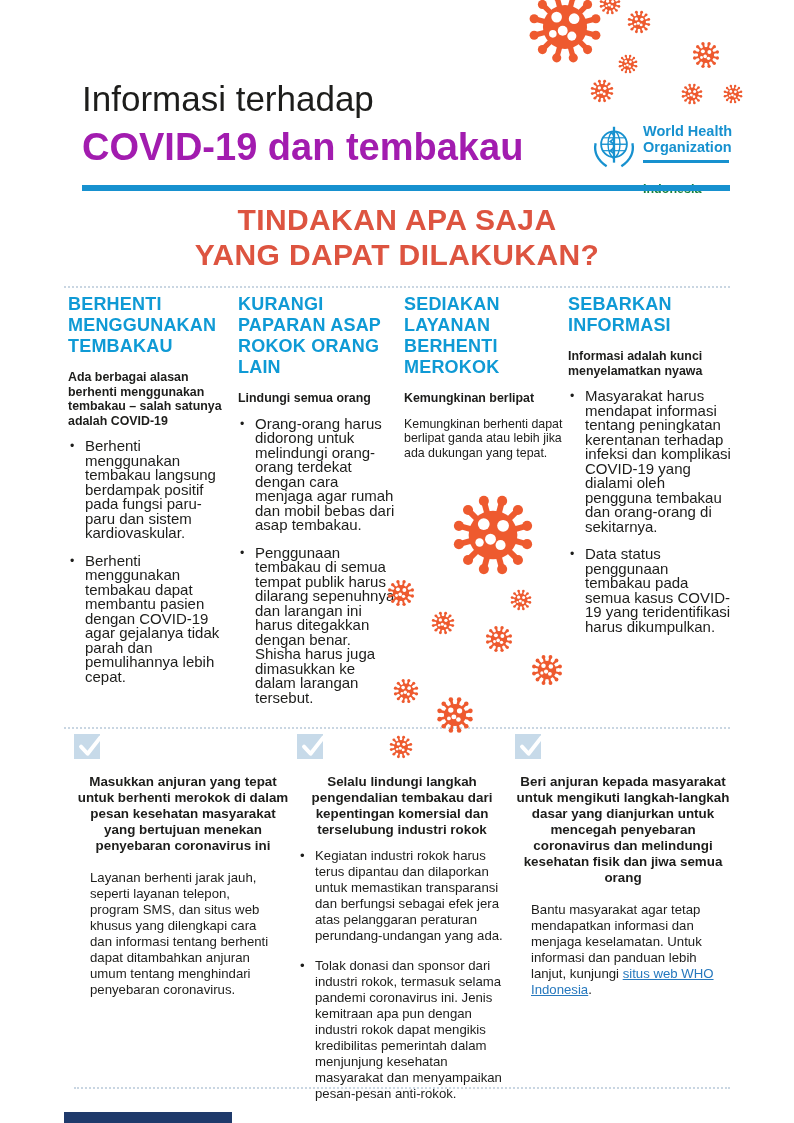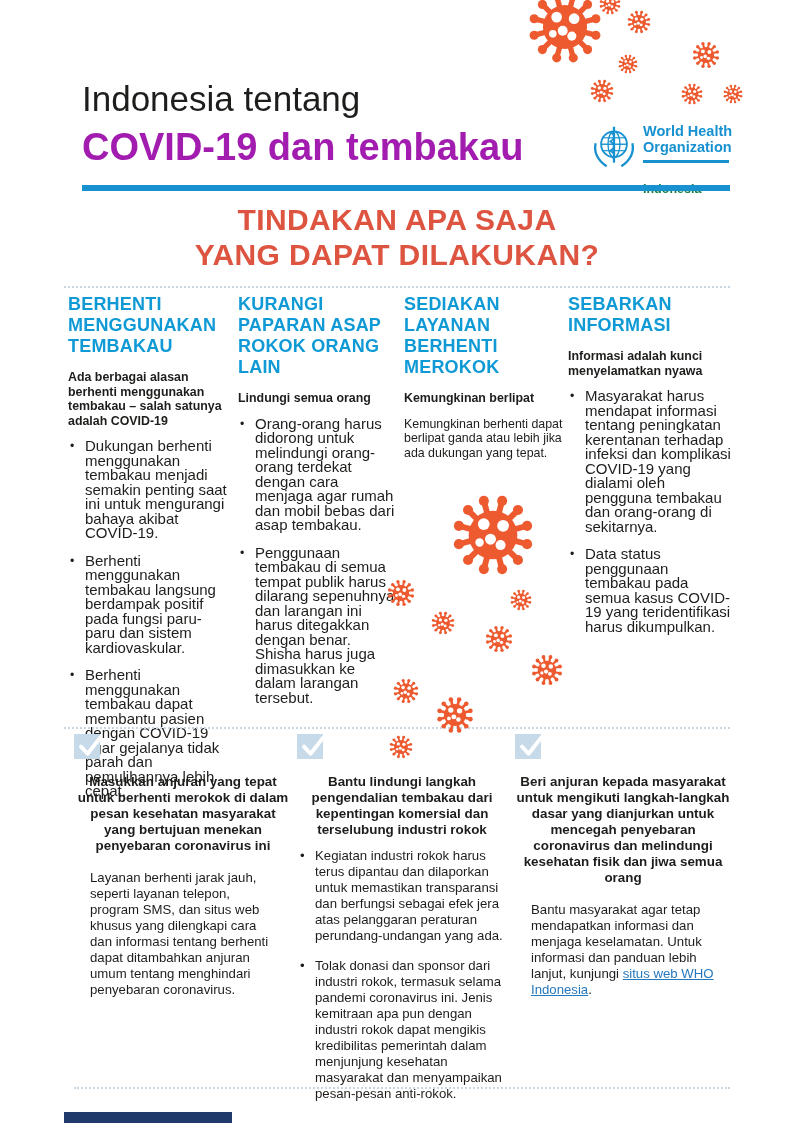--- a/index.html
+++ b/index.html
@@ -58,21 +58,21 @@
   .footer-bar{position:absolute;left:64px;top:1112px;width:168px;height:11px;background:#1f3a6b;}
   
   .virus{position:absolute;pointer-events:none;}
 </style>
 </head>
 <body>
 
 <div class="page">
 
   <div class="masthead">
-    <div class="t1">Indonesia tentang</div>
+    <div class="t1">Informasi terhadap</div>
     <div class="t2">COVID-19 dan tembakau</div>
   </div>
 
   <div class="who-logo">
     <svg class="who-emblem" viewBox="0 0 100 100">
       <g fill="none" stroke="#1791cf">
         <path d="M10,42 Q4,72 34,92" stroke-width="5"></path>
         <path d="M90,42 Q96,72 66,92" stroke-width="5"></path>
         <circle cx="50" cy="44" r="28" stroke-width="4"></circle>
         <ellipse cx="50" cy="44" rx="13" ry="28" stroke-width="3"></ellipse>
@@ -97,21 +97,20 @@
     <div>TINDAKAN APA SAJA</div>
     <div>YANG DAPAT DILAKUKAN?</div>
   </div>
 
   <div class="dotted dot-1"></div>
 
   <div class="col col-1">
     <p class="col-head">BERHENTI MENGGUNAKAN TEMBAKAU</p>
     <p class="col-intro">Ada berbagai alasan berhenti menggunakan tembakau – salah satunya adalah COVID-19</p>
     <ul class="bullets">
-      <li>Dukungan berhenti menggunakan tembakau menjadi semakin penting saat ini untuk mengurangi bahaya akibat COVID-19.</li>
       <li>Berhenti menggunakan tembakau langsung berdampak positif pada fungsi paru-paru dan sistem kardiovaskular.</li>
       <li>Berhenti menggunakan tembakau dapat membantu pasien dengan COVID-19 agar gejalanya tidak parah dan pemulihannya lebih cepat.</li>
     </ul>
   </div>
 
   <div class="col col-2">
     <p class="col-head">KURANGI PAPARAN ASAP ROKOK ORANG LAIN</p>
     <p class="col-intro">Lindungi semua orang</p>
     <ul class="bullets">
       <li>Orang-orang harus didorong untuk melindungi orang-orang terdekat dengan cara menjaga agar rumah dan mobil bebas dari asap tembakau.</li>
@@ -145,21 +144,21 @@
     <p class="a-head">Masukkan anjuran yang tepat untuk berhenti merokok di dalam pesan kesehatan masyarakat yang bertujuan menekan penyebaran coronavirus ini</p>
     <p class="a-body">Layanan berhenti jarak jauh, seperti layanan telepon, program SMS, dan situs web khusus yang dilengkapi cara dan informasi tentang berhenti dapat ditambahkan anjuran umum tentang menghindari penyebaran coronavirus.</p>
   </div>
 
   <div class="action action-2">
     <div class="check-box">
       <svg viewBox="0 0 100 100">
           <polyline points="20,52 42,76 84,22" fill="none" stroke="#ffffff" stroke-width="13" stroke-linecap="round" stroke-linejoin="round"></polyline>
         </svg>
     </div>
-    <p class="a-head">Bantu lindungi langkah pengendalian tembakau dari kepentingan komersial dan terselubung industri rokok</p>
+    <p class="a-head">Selalu lindungi langkah pengendalian tembakau dari kepentingan komersial dan terselubung industri rokok</p>
     <ul class="a-bullets">
       <li>Kegiatan industri rokok harus terus dipantau dan dilaporkan untuk memastikan transparansi dan berfungsi sebagai efek jera atas pelanggaran peraturan perundang-undangan yang ada.</li>
       <li>Tolak donasi dan sponsor dari industri rokok, termasuk selama pandemi coronavirus ini. Jenis kemitraan apa pun dengan industri rokok dapat mengikis kredibilitas pemerintah dalam menjunjung kesehatan masyarakat dan menyampaikan pesan-pesan anti-rokok.</li>
     </ul>
   </div>
 
   <div class="action action-3">
     <div class="check-box">
       <svg viewBox="0 0 100 100">
           <polyline points="20,52 42,76 84,22" fill="none" stroke="#ffffff" stroke-width="13" stroke-linecap="round" stroke-linejoin="round"></polyline>

